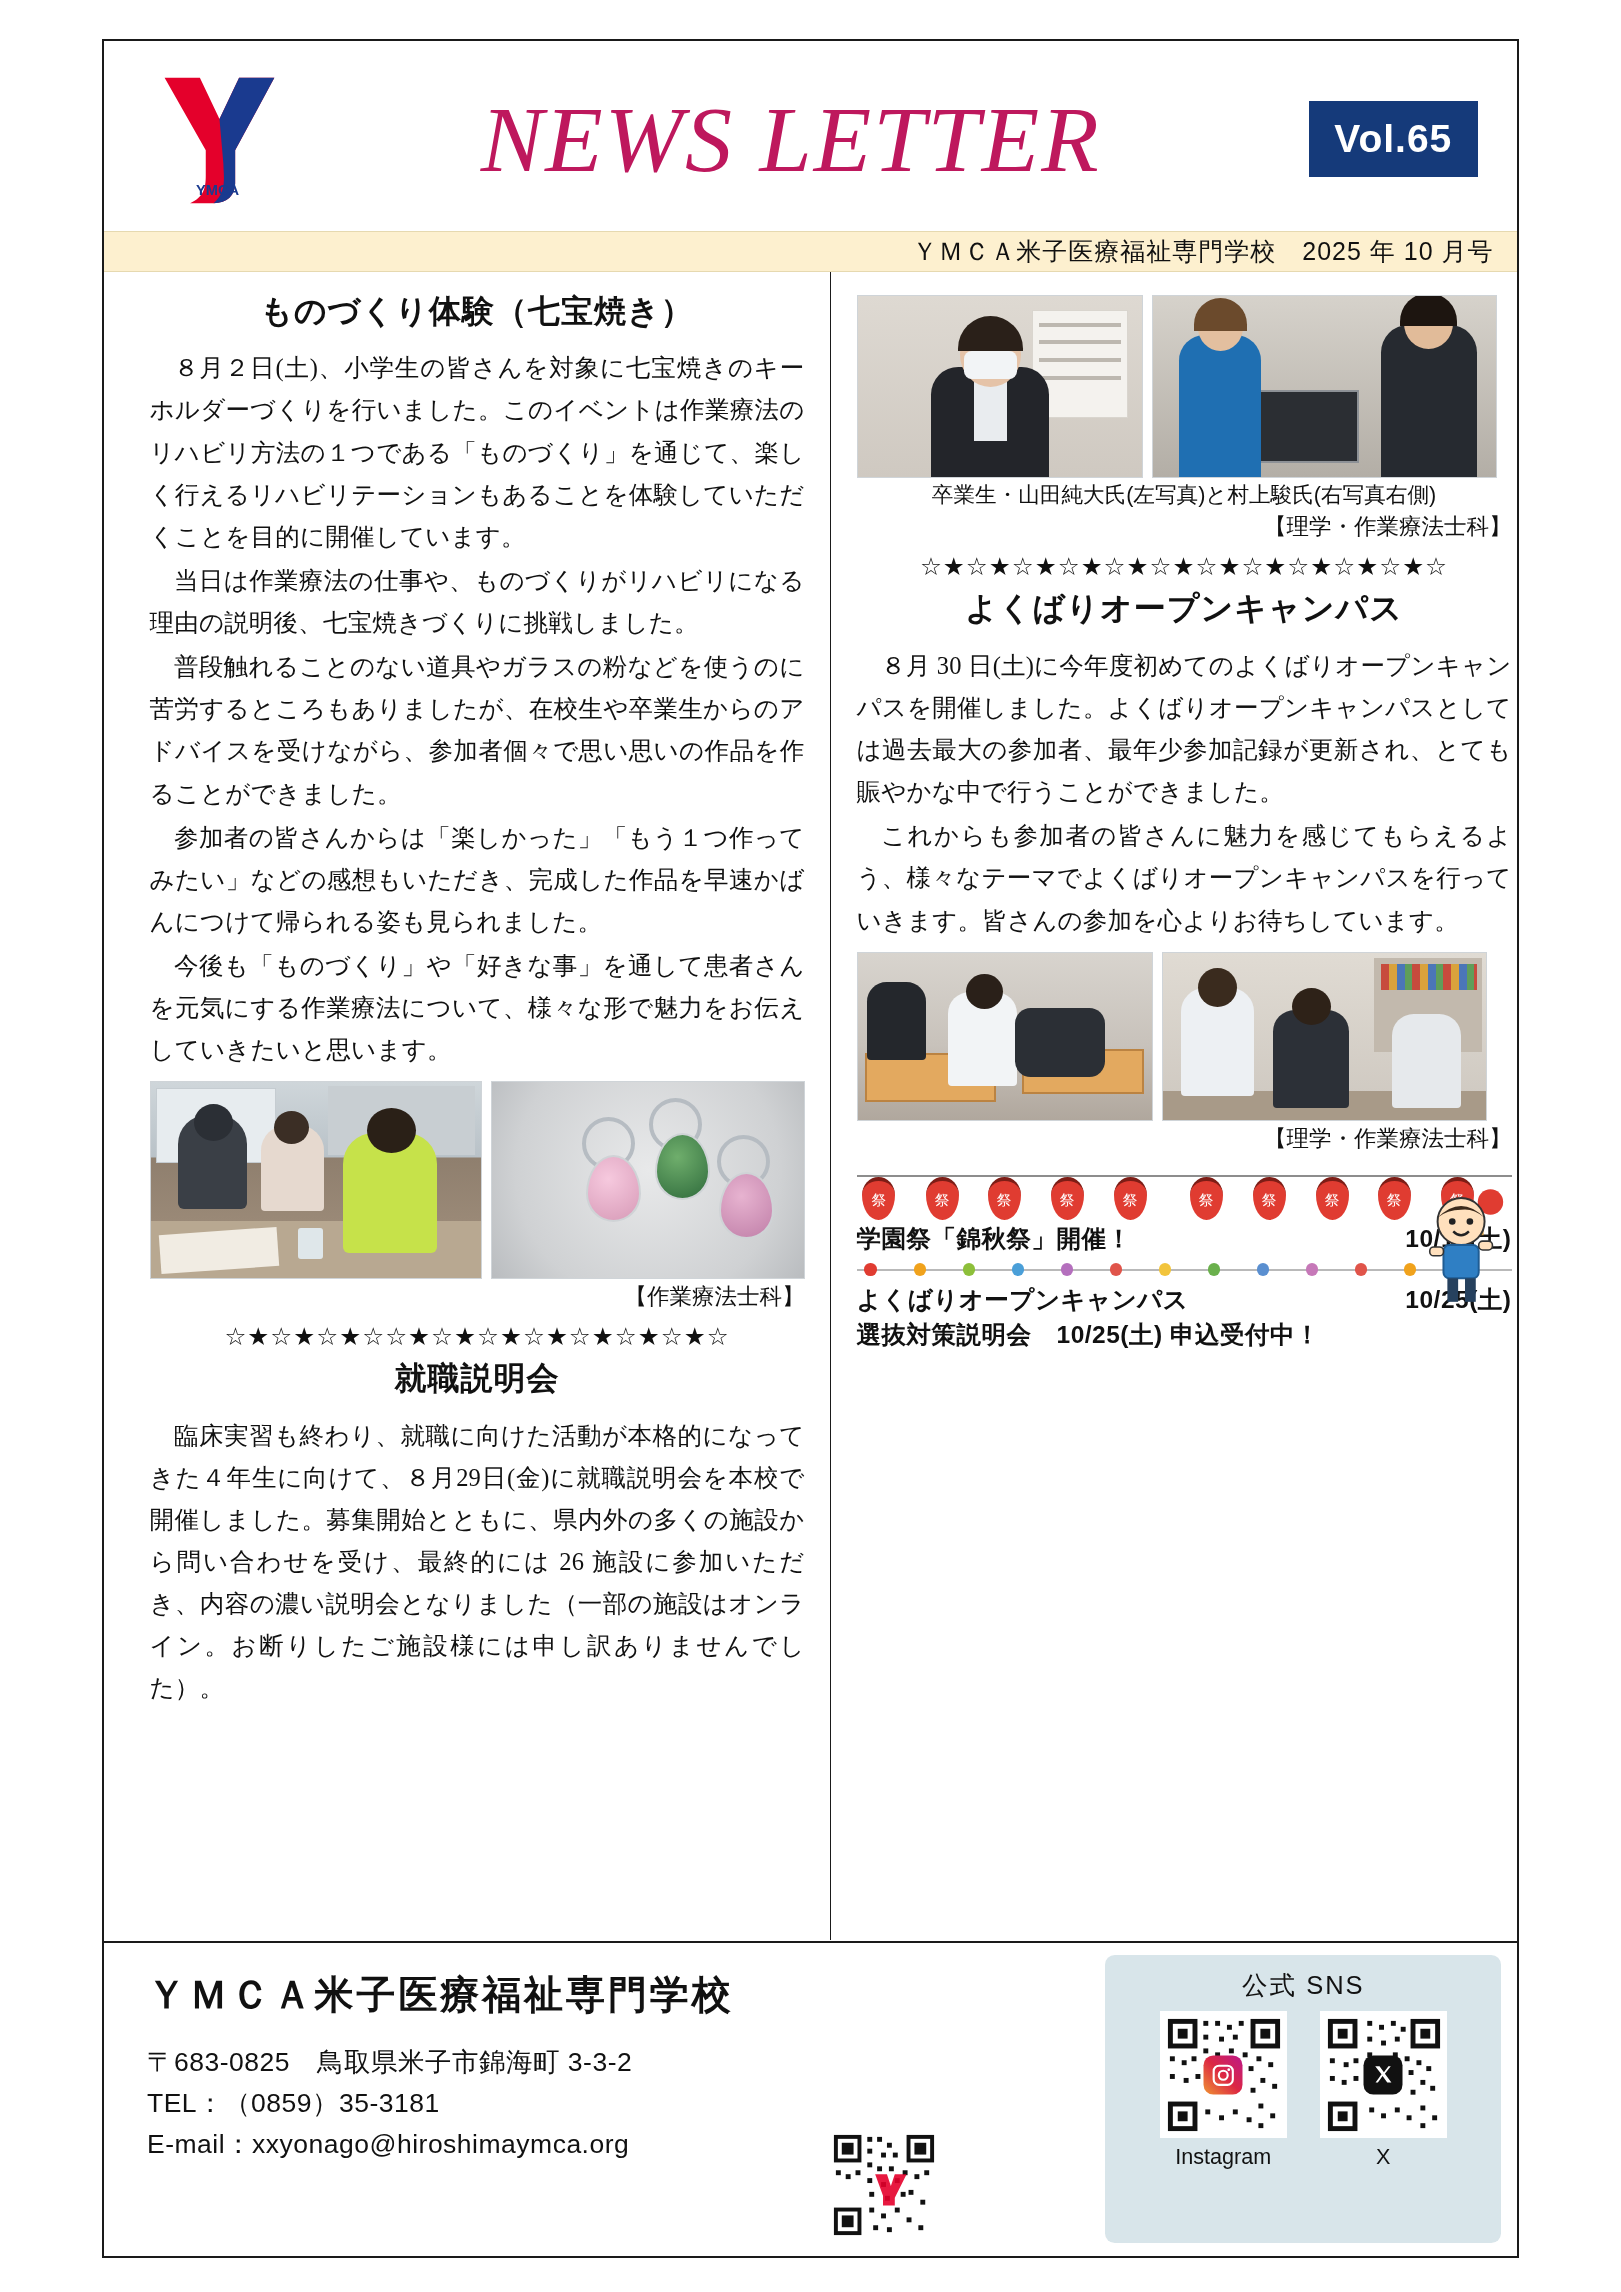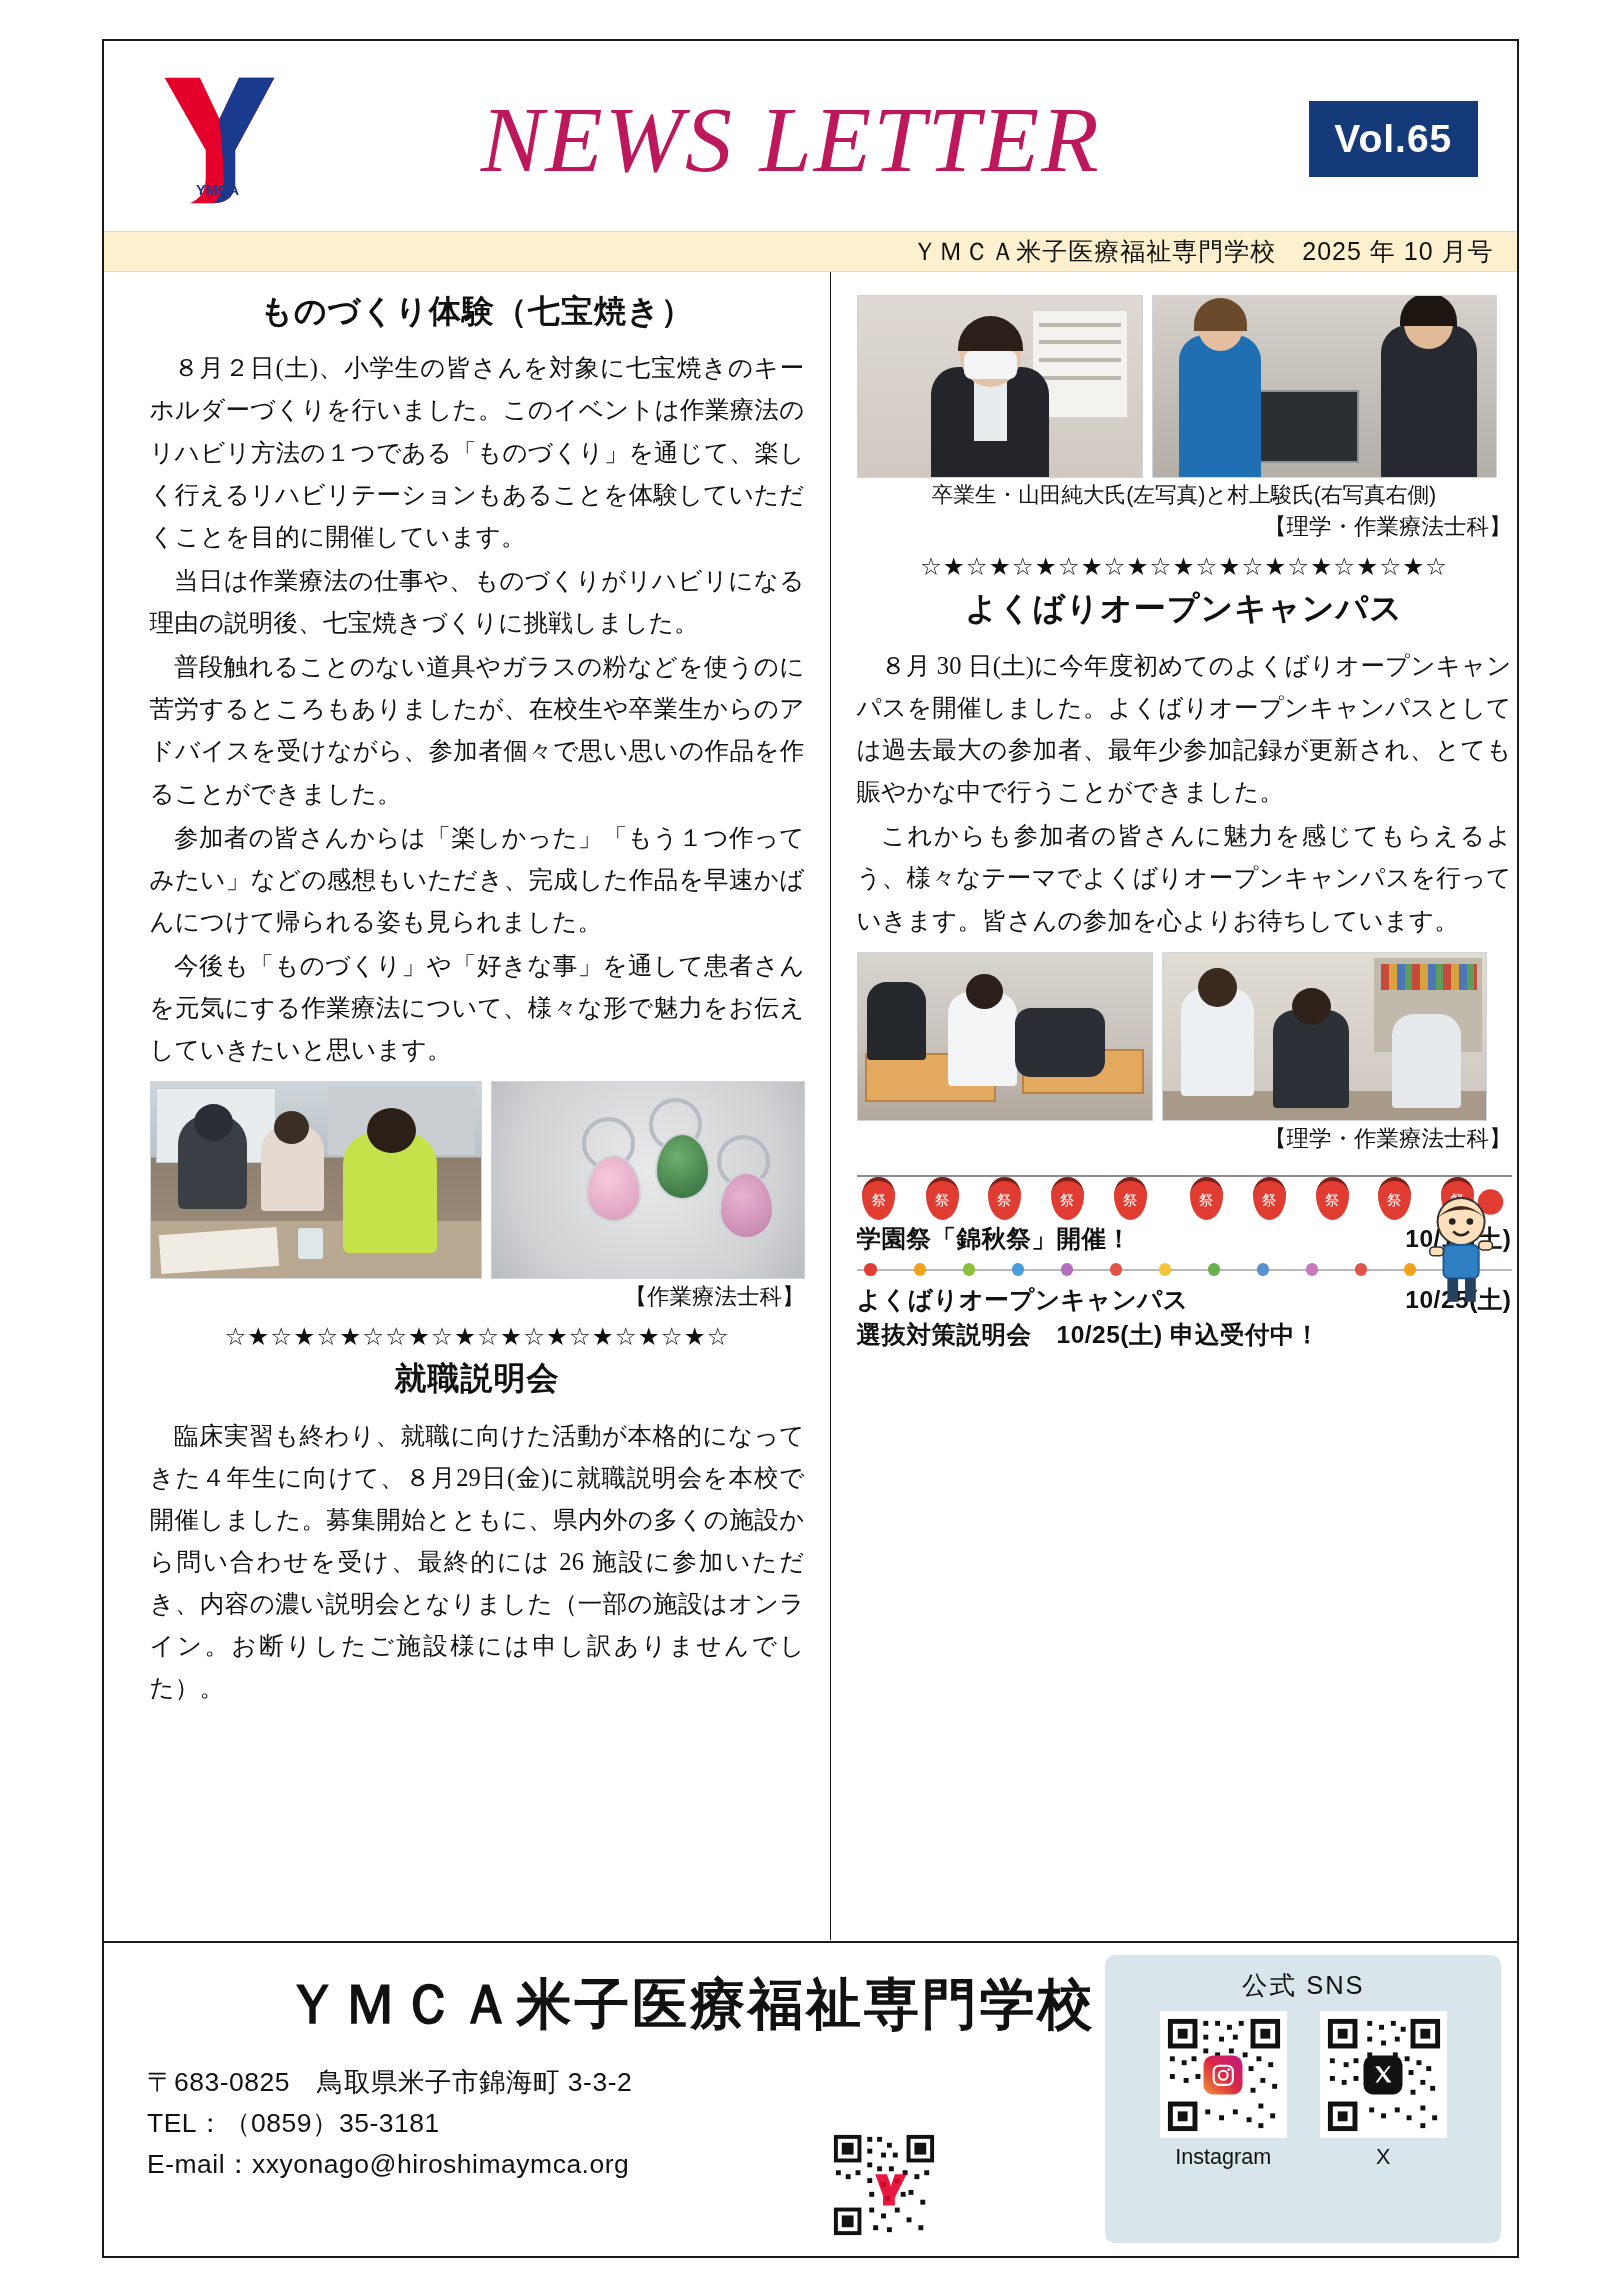--- a/index.html
+++ b/index.html
@@ -252,23 +252,22 @@
     width:1413px;height:316px;
     border-top:2px solid #1a1a1a;
     box-sizing:border-box;
     display:flex;
   }
   .footer-left{
     flex:1 1 auto;padding:19.6px 9.8px 9.8px 43px;position:relative;
   }
   .school-name{
     font-family:Liberation Serif, serif;
-    font-size:55px;font-weight:700;letter-spacing:2.9px;
+    font-size:39px;font-weight:700;letter-spacing:2.9px;
     margin:5.9px 0 19.6px 0;
-    text-align:right;
   }
   .addr{
     font-family:"Liberation Sans","DejaVu Sans",sans-serif;
     font-size:26.5px;line-height:1.55;letter-spacing:0.5px;
   }
   .qr-small{
     position:absolute;right:167px;bottom:17.6px;
     width:108px;height:108px;
   }
   .footer-right{

